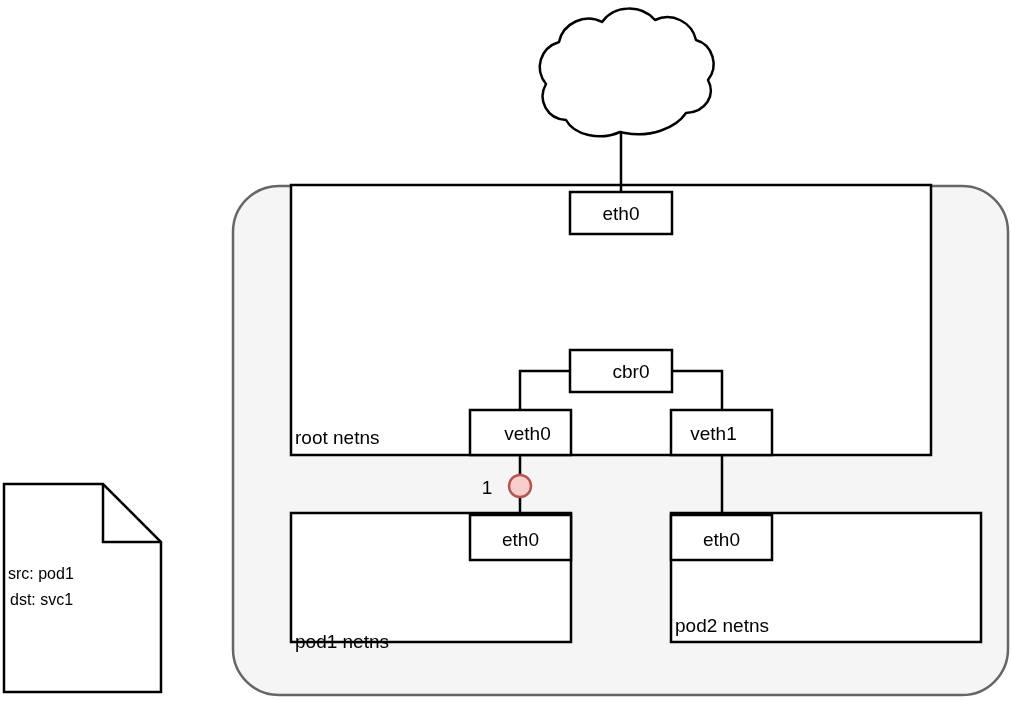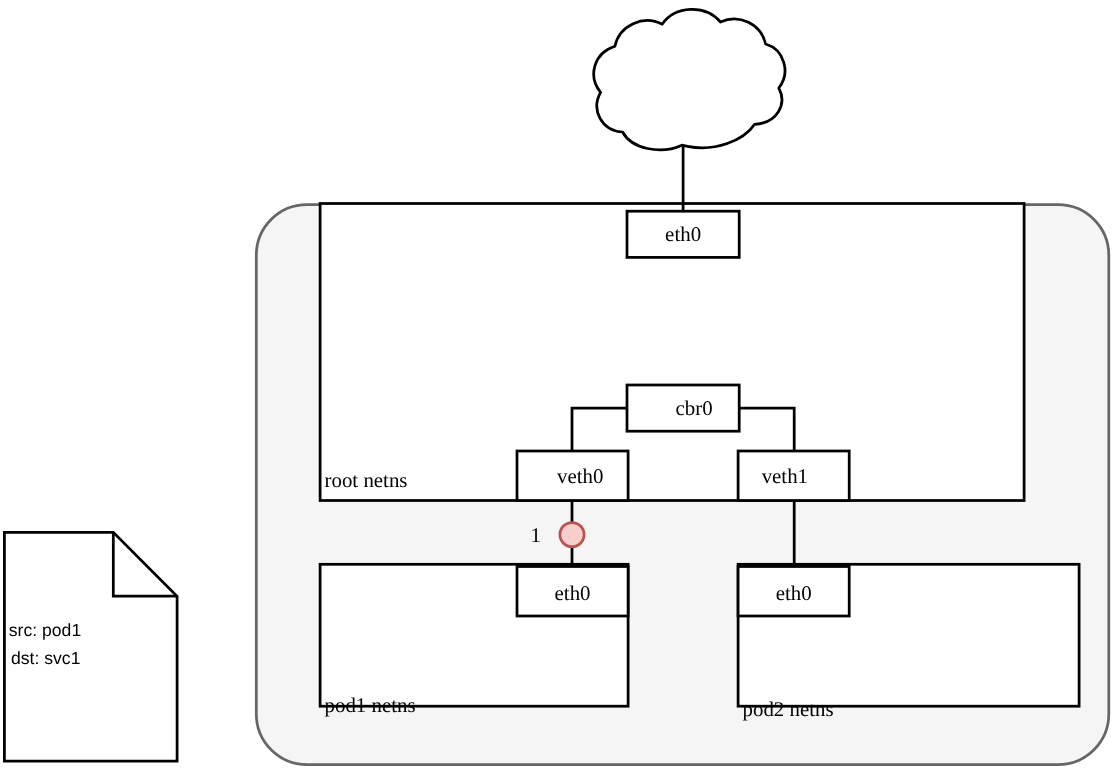--- a/index.html
+++ b/index.html
@@ -19,21 +19,21 @@
   }
   #svg-layer {
     position: absolute;
     left: 0;
     top: 0;
     width: 1012px;
     height: 702px;
   }
   .node-label {
     position: absolute;
-    font-family: Liberation Serif, serif;
+    font-family: Liberation Sans, sans-serif;
     font-size: 19px;
     color: #000000;
     white-space: nowrap;
     line-height: 1;
     pointer-events: none;
   }
   .centered-label {
     text-align: center;
   }
   .note-text {
@@ -115,16 +115,16 @@
   <div class="node-label" style="left:295px; top:428px;">root netns</div>
 
   <div class="node-label centered-label" style="left:470px; top:478px; width:34px;">1</div>
 
   <div class="node-label centered-label" style="left:470px; top:530px; width:101px;">eth0</div>
 
   <div class="node-label centered-label" style="left:671px; top:530px; width:101px;">eth0</div>
 
   <div class="node-label" style="left:295px; top:632px;">pod1 netns</div>
 
-  <div class="node-label" style="left:675px; top:616px;margin-top:20px;">pod2 netns</div>
+  <div class="node-label" style="left:675px; top:616px;">pod2 netns</div>
 
 
 </div>
 
 </body></html>

